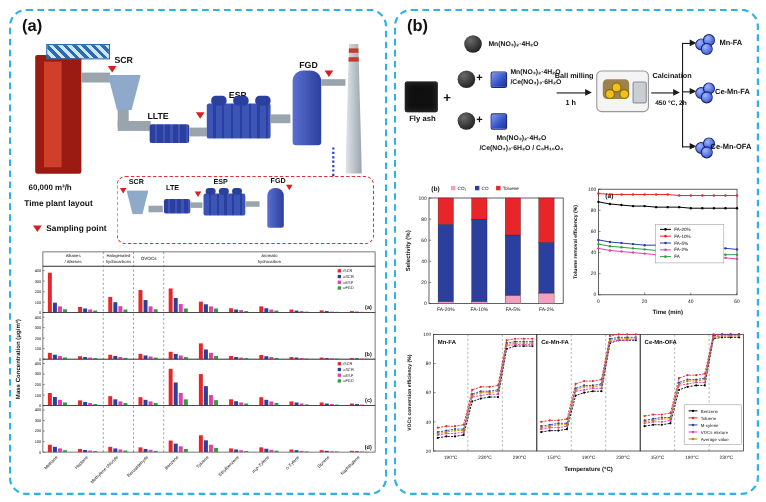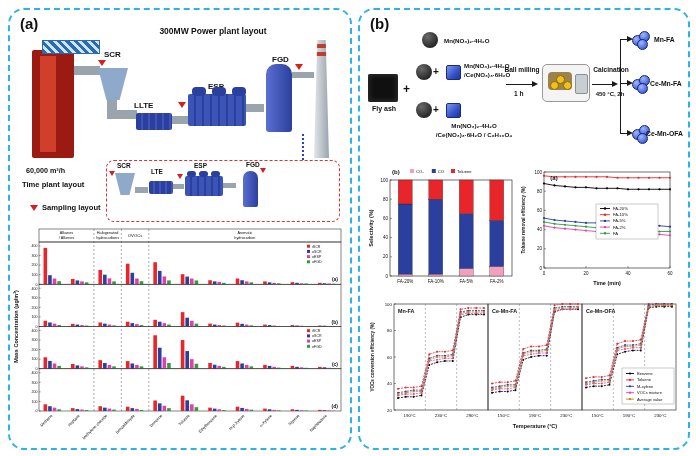--- a/index.html
+++ b/index.html
@@ -91,21 +91,20 @@
   #sel-chart{position:absolute;left:6px;top:154px;}
   #rem-chart{position:absolute;left:158px;top:154px;}
   #conv-chart{position:absolute;left:6px;top:288px;}
 </style>
 </head>
 <body>
 
 <div class="panel pa">
   <div class="corner">(a)</div>
   <div class="plant">
-    <div class="plant-title">300MW Power plant layout</div>
     <div class="boiler">
         <div class="boiler-core"></div>
       </div>
     <div class="boiler-cap"></div>
     <div class="duct d1"></div>
     <span class="lbl scr-l">SCR</span>
     <span class="tri t1"></span>
     <div class="scr-body"></div>
     <div class="duct d2"></div>
     <div class="duct d3"></div>
@@ -145,21 +144,21 @@
       </div>
       <div class="p-d3"></div>
       <span class="plbl p-fgd-l">FGD</span>
       <span class="tri sm pt3"></span>
       <div class="p-fgd"></div>
     </div>
     <span class="flow-l">60,000 m³/h</span>
     <span class="pilot-l">Time plant layout</span>
     <div class="samp-legend">
       <span class="tri inline"></span>
-      <span>Sampling layout</span>
+      <span>Sampling point</span>
     </div>
   </div>
   <svg id="mass-chart" width="332" height="218">
       <rect x="27" y="2" width="302" height="13" fill="none" stroke="#333" stroke-width="0.6"></rect>
       <text x="54.45454545454545" y="7" font-size="3.8" text-anchor="middle" fill="#111" font-family="Liberation Sans, sans-serif">Alkanes</text>
       <text x="54.45454545454545" y="12" font-size="3.8" text-anchor="middle" fill="#111" font-family="Liberation Sans, sans-serif">/ Alkenes</text>
       <line x1="81.9090909090909" y1="2" x2="81.9090909090909" y2="184" stroke="#555" stroke-width="0.5" stroke-dasharray="2,2"></line>
       <text x="95.63636363636363" y="7" font-size="3.8" text-anchor="middle" fill="#111" font-family="Liberation Sans, sans-serif">Halogenated</text>
       <text x="95.63636363636363" y="12" font-size="3.8" text-anchor="middle" fill="#111" font-family="Liberation Sans, sans-serif">hydrocarbons</text>
       <line x1="109.36363636363636" y1="2" x2="109.36363636363636" y2="184" stroke="#555" stroke-width="0.5" stroke-dasharray="2,2"></line>

